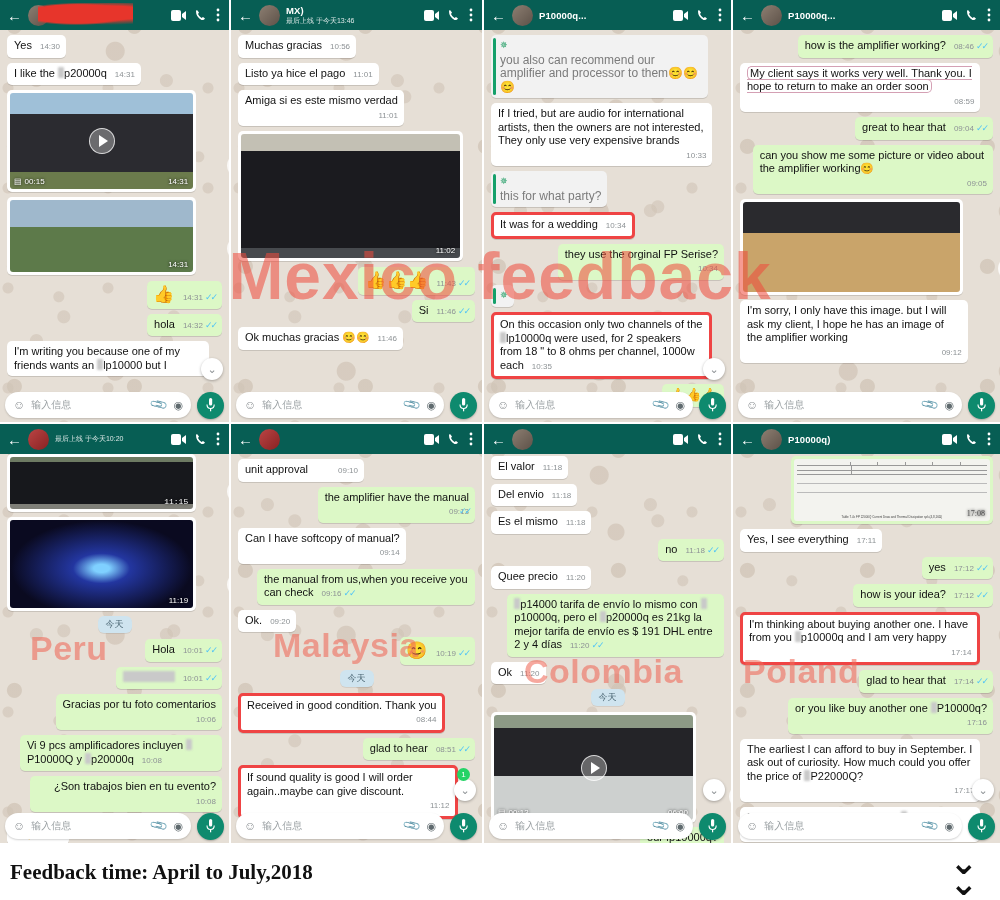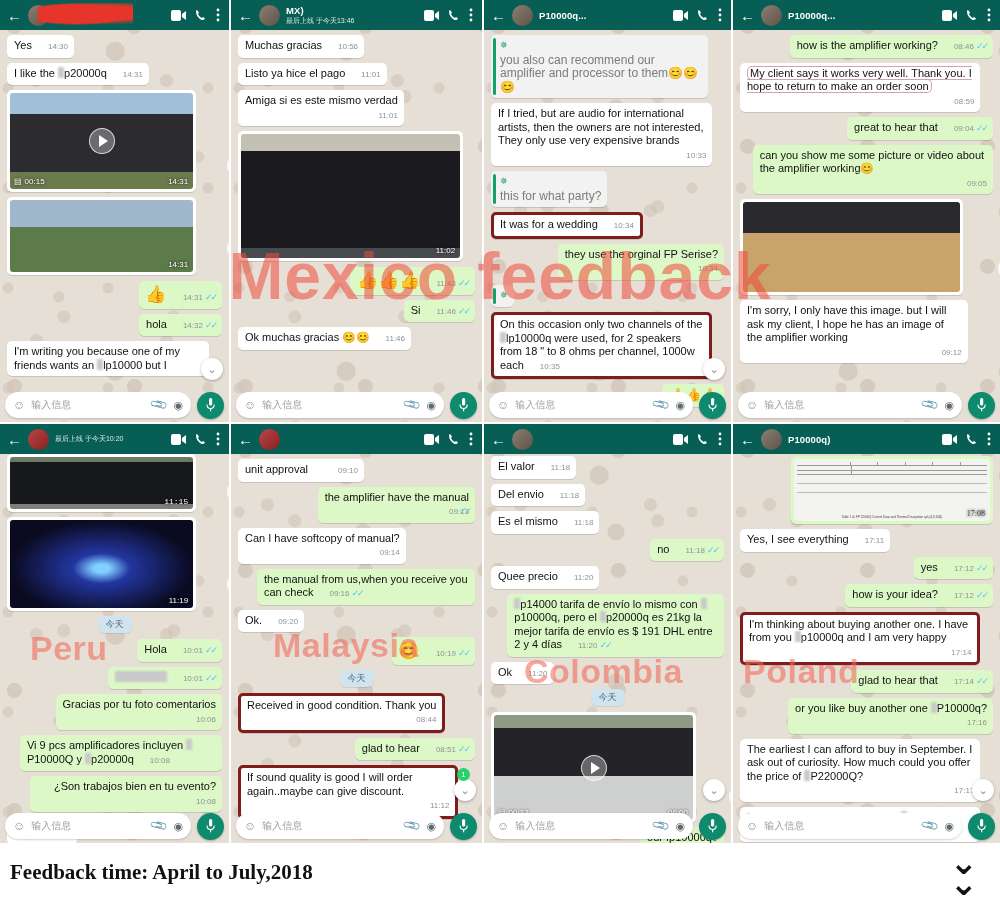--- a/index.html
+++ b/index.html
@@ -85,31 +85,31 @@
     position:relative;
     max-width:88%;
     background:#fff;
     border-radius:5px;
     padding:4px 6px 4px 7px;
     font-size:11px; line-height:13.5px; color:#111;
     box-shadow:0 1px 0 rgba(0,0,0,.13);
     word-wrap:break-word;
   }
   .row.out .bub { background:#dcf8c6; }
-  .bub.hl  { border:3px solid #7f1d1d; padding:3px 6px; }
+  .bub.hl  { border:3px solid #ef4444; padding:3px 6px; }
   .bub.hl2 { border:1.5px solid #d4a0b4; }
   .bub.quote { background:#f2f2f2; padding-left:9px; }
   .bub.quote:before {
     content:""; position:absolute; left:2px; top:3px; bottom:3px; width:3px;
     background:#15a06a; border-radius:2px;
   }
   .qtxt { font-size:12px; line-height:12px; color:#7b7b7b; }
   .qicon { font-size:9px; color:#29a06a; display:block; margin-bottom:1px; }
 
-  .tm { font-size:8px; color:#8d9295; margin-left:16px; white-space:nowrap; }
+  .tm { font-size:8px; color:#8d9295; margin-left:8px; white-space:nowrap; }
   .tm.i { display:inline; }
   .tm.blk { display:block; text-align:right; margin-top:1px; }
   .tick { color:#4fc3f7; font-size:9px; margin-left:2px; letter-spacing:-2px; }
   .mask {
     display:inline-block; background:#c9c9c9; filter:blur(1px);
     border-radius:1px; vertical-align:-1px;
   }
 
   .daychip {
     margin:5px auto 6px; width:max-content;

